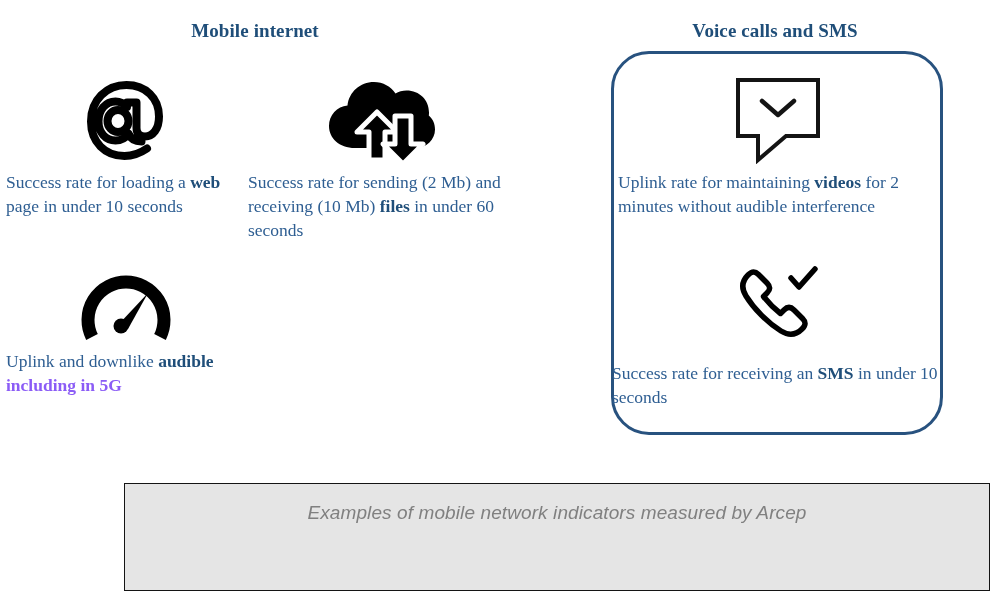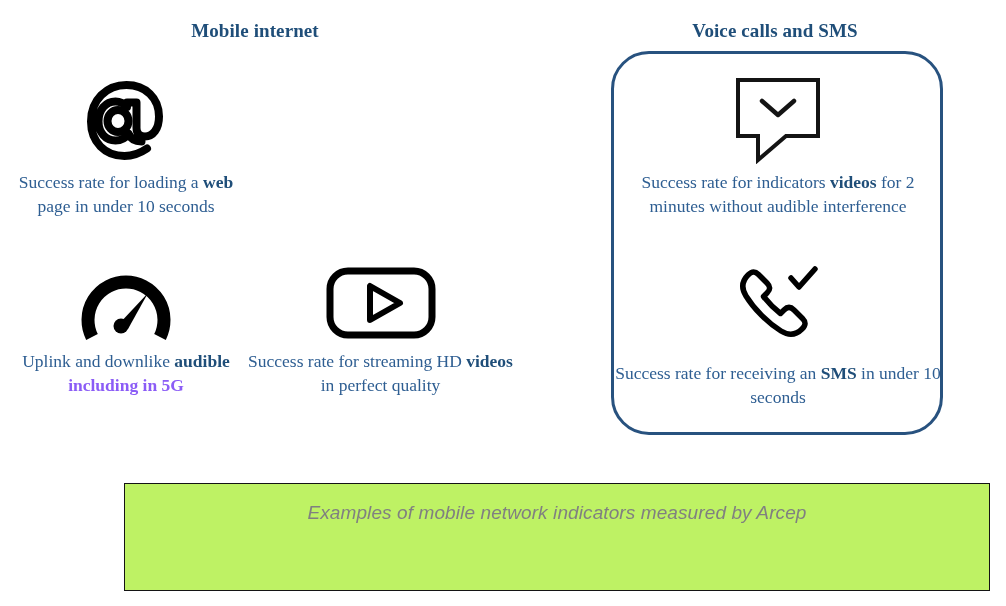--- a/index.html
+++ b/index.html
@@ -58,21 +58,20 @@
   .cell .icon-wrap {
     display: flex;
     align-items: flex-end;
     justify-content: center;
   }
   .cell .caption {
     font-family: "Liberation Serif", serif;
     font-size: 17.5px;
     line-height: 24px;
     color: #2E5E92;
-    text-align: center;
     margin-top: 6px;
   }
   .cell .caption b { font-weight: bold; color: #1F4E79; }
   .cell .caption .red { font-weight: bold; color: #8b5cf6; margin-top: 16px; }
 
   
   #cell-web      { left: 6px;   top: 68px;  width: 240px; }
   #cell-files    { left: 248px; top: 68px;  width: 265px; }
   #cell-speeds   { left: 6px;   top: 255px; width: 240px; }
   #cell-videos   { left: 248px; top: 255px; width: 265px; }
@@ -88,21 +87,21 @@
 
   
   .caption-box {
     position: absolute;
     left: 124px;
     top: 483px;
     width: 866px;
     height: 108px;
     border: 1.5px solid #141414;
     box-sizing: border-box;
-    background: #bef264;
+    background: #e5e5e5;
   }
   .caption-box .caption-text {
     font-family: "Liberation Sans", sans-serif;
     font-style: italic;
     font-size: 19px;
     color: #808080;
     text-align: center;
     margin-top: 18px;
     letter-spacing: 0.1px;
   }
@@ -125,55 +124,56 @@
       <svg width="82" height="86" viewBox="0 0 82 86">
         <path d="M62 70.5 C54 76 46.5 78 39.5 78 C20 78 6 64 6 43.5 C6 22 21.5 7 41.5 7 C60.5 7 74 20 74 38.5 C74 51 68 58.5 60 58.5 C54.5 58.5 51.5 55.5 51.5 50 L51.5 24.5 L42 24.5 L42 29 C39 25.5 35 23.5 30.5 23.5 C20.5 23.5 13.5 32 13.5 43.5 C13.5 54.5 20.5 62.5 30.5 62.5 C36 62.5 40.5 60 43.5 55.5 C45.5 60.5 50 63.5 56.5 63.5" fill="none" stroke="#000000" stroke-width="8" stroke-linecap="round" stroke-linejoin="round"></path>
         <ellipse cx="33" cy="43" rx="10.5" ry="11" fill="none" stroke="#000000" stroke-width="8"></ellipse>
       </svg>
     </div>
     <div class="caption">
       <span>Success rate for loading a </span><b>web</b><span> page in under 10 seconds</span>
     </div>
   </div>
 
+  <div class="cell" id="cell-files">
+    <div class="icon-wrap">
+      <svg width="112" height="88" viewBox="0 0 112 88">
+        <path d="M30 72 C14 72 4 62 4 50 C4 39 12 30.5 22.5 29.5 C24 16 35 6 49 6 C58 6 66 10.5 70.5 17.5 C73.5 15.5 77.5 14.5 81.5 14.5 C94.5 14.5 104 24 104 36.5 C104 37.5 104 38.5 103.8 39.5 C108 43 110 48 110 53.5 C110 63.5 101.5 72 91 72 Z" fill="#000000"></path>
+        <path d="M44 84 L44 56 L32 56 L52 36 L72 56 L60 56 L60 84 Z" fill="#000000" stroke="#ffffff" stroke-width="5" stroke-linejoin="round"></path>
+        <path d="M70 40 L70 68 L58 68 L78 88 L98 68 L86 68 L86 40 Z" fill="#000000" stroke="#ffffff" stroke-width="5" stroke-linejoin="round"></path>
+      </svg>
+    </div>
+    <div class="caption">
+      <span>Success rate for sending (2 Mb) and receiving (10 Mb) </span><b>files</b><span> in under 60 seconds</span>
+    </div>
+  </div>
 
   <div class="cell" id="cell-speeds">
     <div class="icon-wrap">
       <svg width="96" height="80" viewBox="0 0 96 80">
         <path d="M14 74 A38 38 0 1 1 82 74" fill="none" stroke="#000000" stroke-width="13" stroke-linecap="butt"></path>
         <path d="M40 62 L70 30 L50 66 Z" fill="#000000"></path>
         <circle cx="43" cy="63" r="7.5" fill="#000000"></circle>
       </svg>
     </div>
     <div class="caption">
       <span>Uplink and downlike </span><b>audible</b><span> </span><span class="red">including in 5G</span>
     </div>
   </div>
 
-  <div class="cell" id="cell-videos">
-    <div class="icon-wrap">
-      <svg width="114" height="80" viewBox="0 0 114 80">
-        <rect x="6" y="8" width="102" height="64" rx="18" ry="18" fill="none" stroke="#000000" stroke-width="7"></rect>
-        <path d="M46 23 L46 57 L76 40 Z" fill="none" stroke="#000000" stroke-width="6" stroke-linejoin="round"></path>
-      </svg>
-    </div>
-    <div class="caption">
-      <span>Success rate for streaming HD </span><b>videos</b><span> in perfect quality</span>
-    </div>
-  </div>
 
   <div class="cell" id="cell-calls">
     <div class="icon-wrap">
       <svg width="92" height="90" viewBox="0 0 92 90">
         <path d="M6 6 L86 6 L86 62 L54 62 L26 86 L26 62 L6 62 Z" fill="none" stroke="#141414" stroke-width="4" stroke-linejoin="miter"></path>
         <path d="M30 27 L46 41 L62 27" fill="none" stroke="#141414" stroke-width="4.5" stroke-linecap="round" stroke-linejoin="round"></path>
       </svg>
     </div>
     <div class="caption">
-      <span>Success rate for indicators </span><b>videos</b><span> for 2 minutes without audible interference</span>
+      <span>Uplink rate for maintaining </span><b>videos</b><span> for 2 minutes without audible interference</span>
     </div>
   </div>
 
   <div class="cell" id="cell-sms">
     <div class="icon-wrap">
       <svg width="96" height="82" viewBox="0 0 96 82">
         <path d="M18 14 C12 20 11 27 16 35 C24 48 38 62 51 70 C59 75 66 74 72 68 C76 64 76 61 72.5 57.5 L64 49 C60.5 45.5 57.5 45.5 54 49 L50.5 52.5 C46 49 37 40 33.5 35.5 L37 32 C40.5 28.5 40.5 25.5 37 22 L28.5 13.5 C25 10 22 10 18 14 Z" fill="none" stroke="#000000" stroke-width="5.5" stroke-linejoin="round"></path>
         <path d="M61 17 L69 26 L85 8" fill="none" stroke="#000000" stroke-width="5.5" stroke-linecap="round" stroke-linejoin="round"></path>
       </svg>
     </div>

